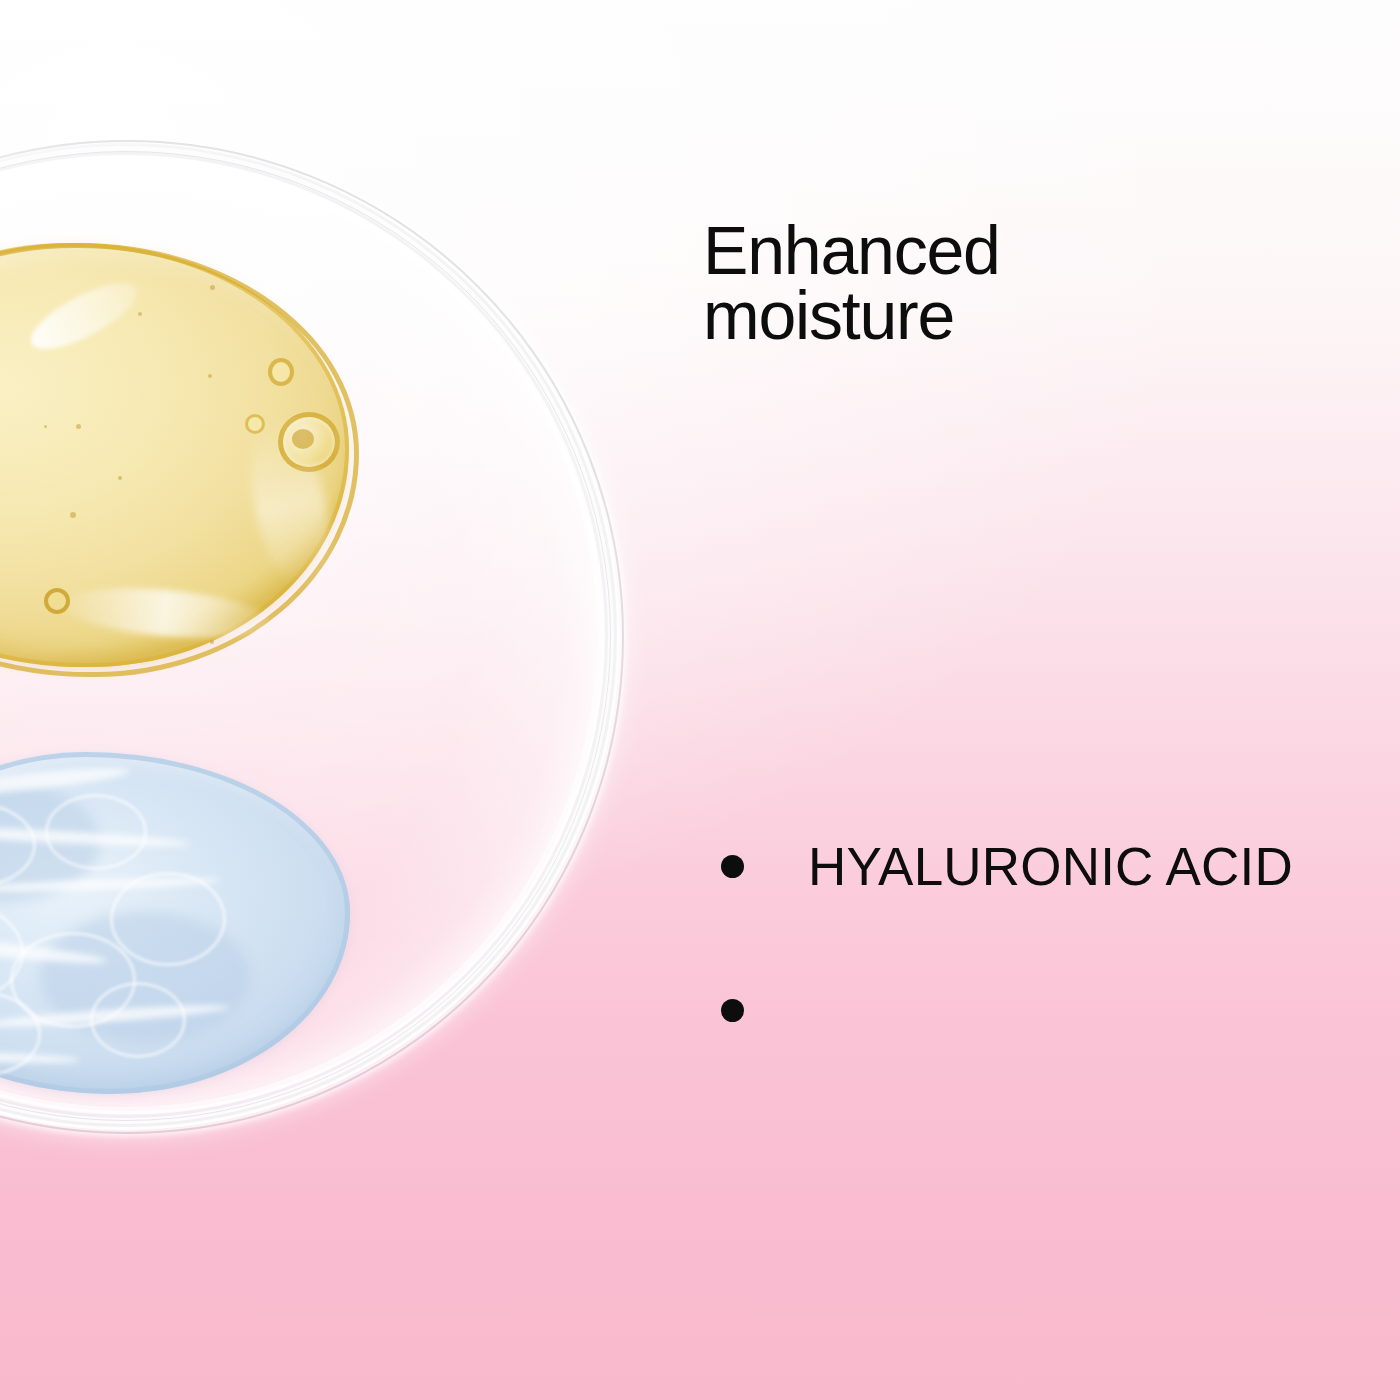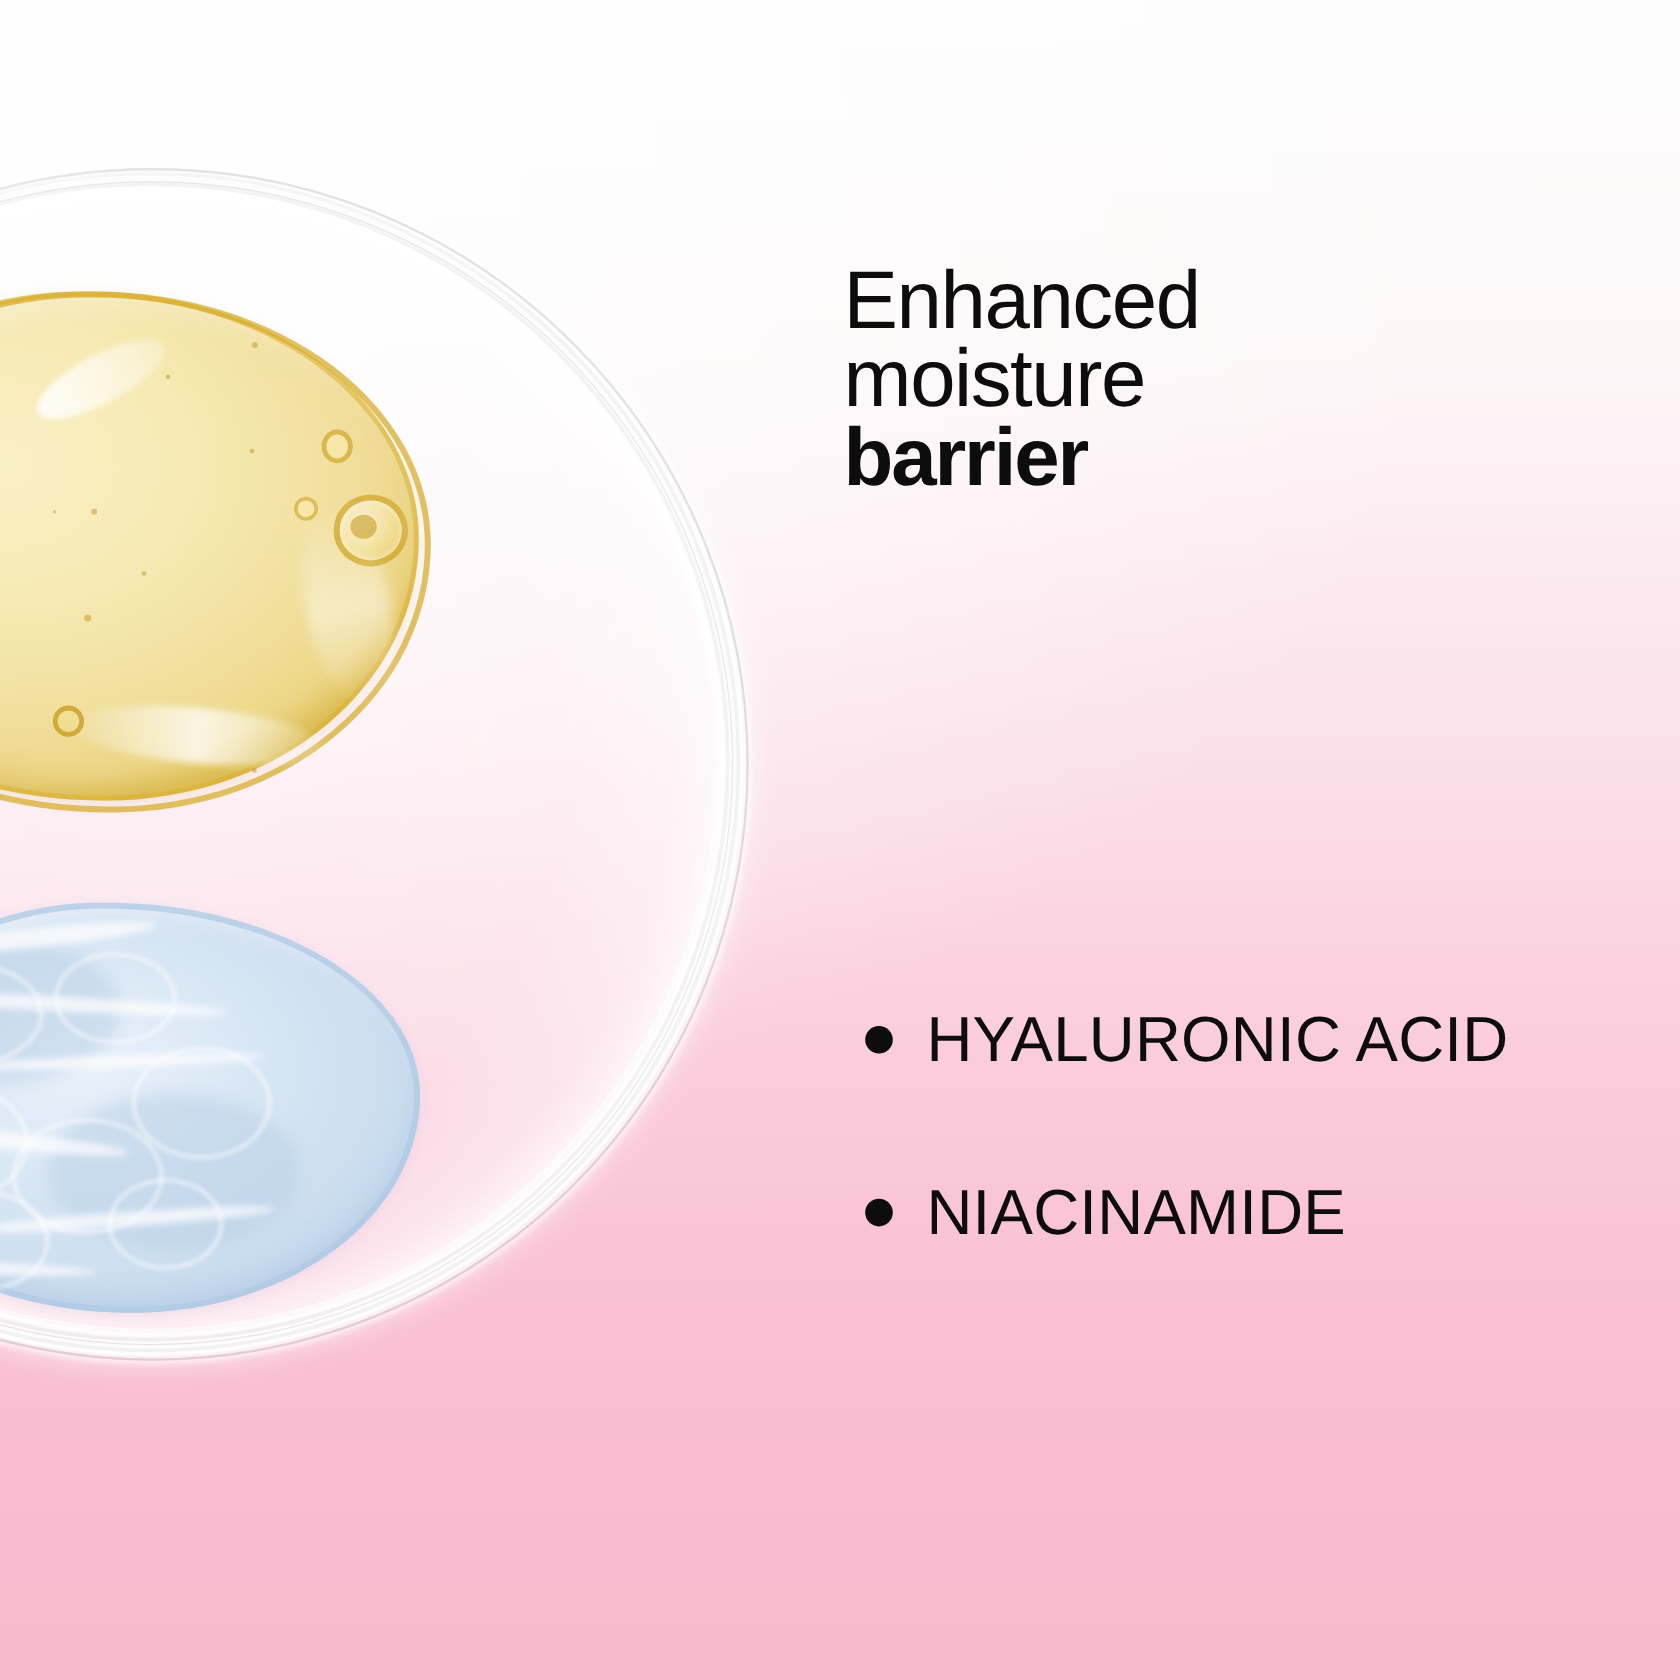--- a/index.html
+++ b/index.html
@@ -171,21 +171,21 @@
   .hl-light{font-weight:400;}
   .hl-bold{font-weight:700;letter-spacing:-1.8px;}
   .hl-line{display:block;white-space:nowrap;}
 
   .ingredients{
     position:absolute;left:18px;top:838px;width:640px;
     list-style:none;margin:0;padding:0;
   }
   .ing-item{
     display:flex;align-items:center;
-    height:56px;margin-bottom:88px;
+    height:56px;margin-bottom:88px;gap:36px;
   }
   .ing-item:last-child{margin-bottom:0;}
   .ing-dot{
     width:23px;height:23px;border-radius:50%;
     background:#0d0d0d;flex:0 0 23px;margin-right:28px;
   }
   .ing-label{
     color:#0d0d0d;
     font-size:53px;
     font-weight:400;
@@ -244,28 +244,26 @@
       <div class="gel-cell" style="left:70px;top:240px;width:105px;height:78px;"></div>
       <div class="gel-cell" style="left:230px;top:230px;width:90px;height:70px;"></div>
     </div>
   </div>
 
   <div class="text-col">
 
     <div class="headline">
       <span class="hl-line hl-light">Enhanced</span>
       <span class="hl-line hl-light">moisture</span>
-      <span class="hl-line hl-bold">barrier</span>
     </div>
 
     <ul class="ingredients">
       <li class="ing-item">
         <span class="ing-dot"></span>
         <span class="ing-label">HYALURONIC ACID</span>
       </li>
       <li class="ing-item">
         <span class="ing-dot"></span>
-        <span class="ing-label">NIACINAMIDE</span>
       </li>
     </ul>
 
   </div>
 </div>
 
 </body></html>

